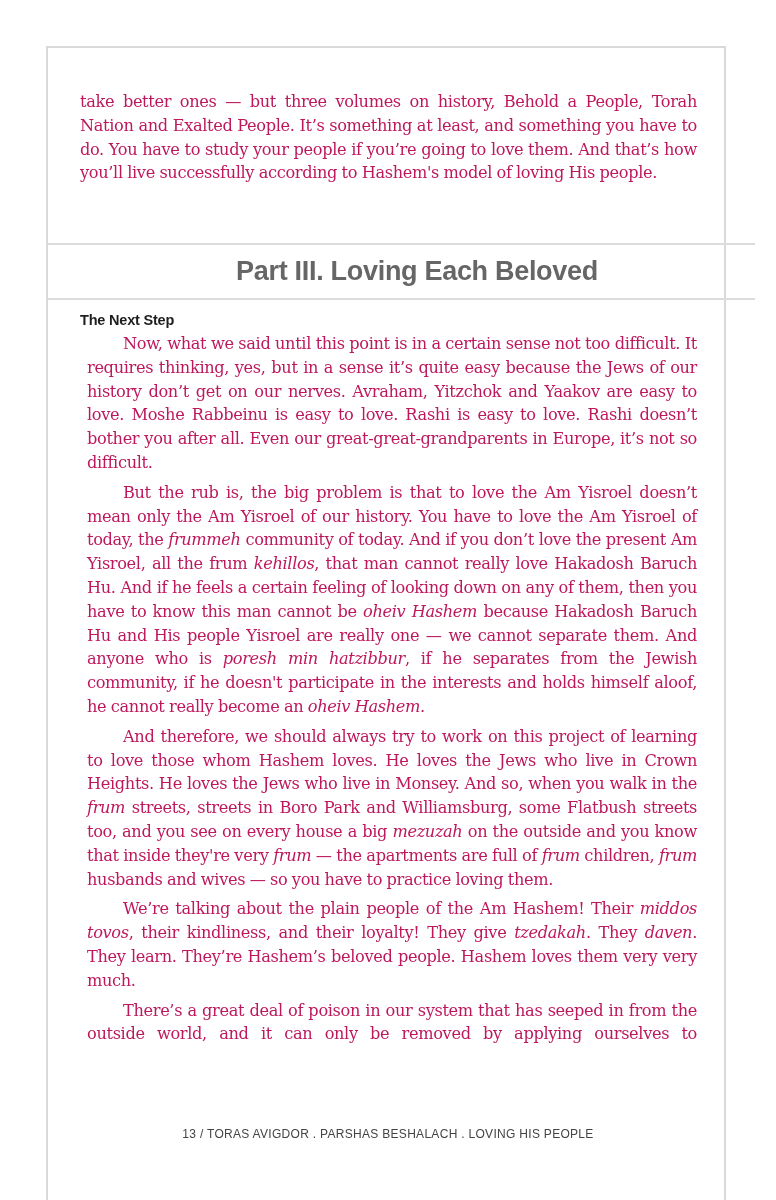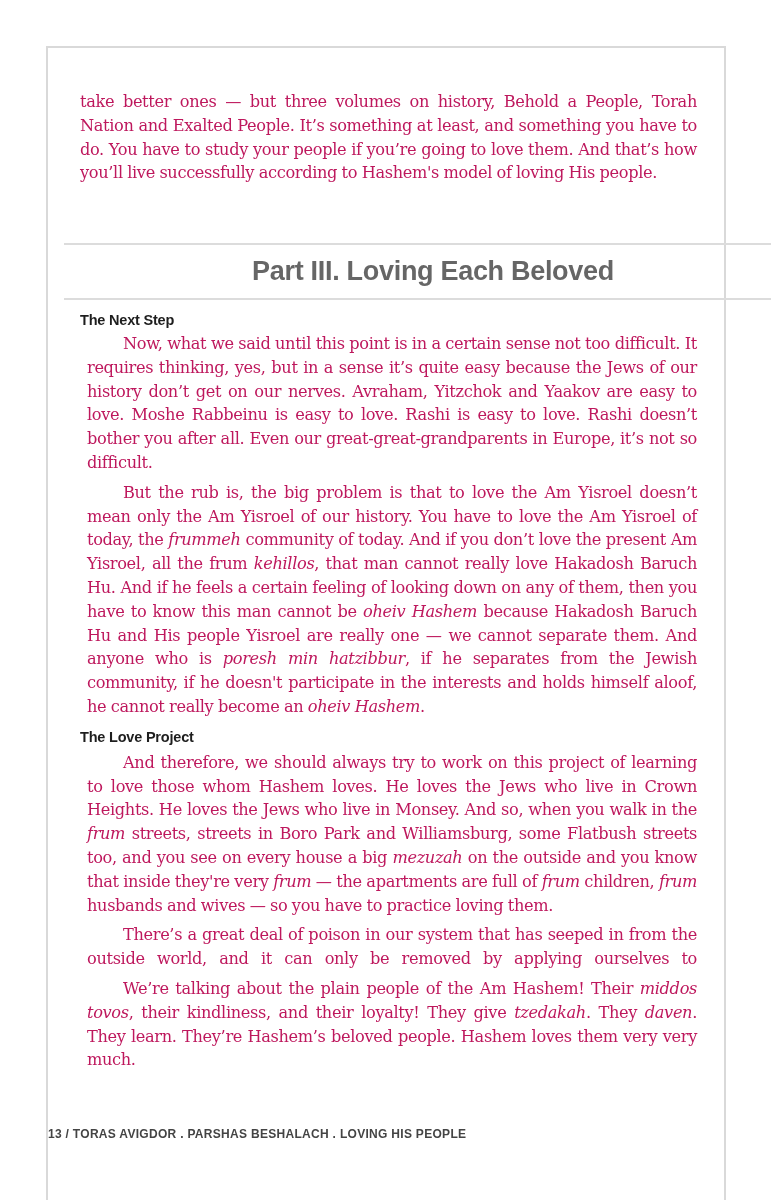--- a/index.html
+++ b/index.html
@@ -8,39 +8,39 @@
     position: absolute; left: 46px; top: 46px; width: 680px; height: 1170px;
     border: 2px solid #d9d9d9; border-bottom: none; box-sizing: border-box;
   }
   .body-text {
     font-family: "DejaVu Serif", serif;
     font-size: 16.2px; line-height: 23.8px; color: #be185d;
     text-align: justify; letter-spacing: -0.35px; word-spacing: -0.3px;
   }
   .intro { position: absolute; left: 32px; top: 42px; width: 617px; }
   .part-band {
-    position: absolute; left: 16px; top: 195px; width: 676px; height: 53px;
+    position: absolute; left: 0; top: 195px; width: 676px; height: 53px;
     border-top: 2px solid #dcdcdc; border-bottom: 2px solid #dcdcdc;
     display: flex; align-items: center; justify-content: center; padding-left: 31px;
   }
   .part-title {
     font-family: "Liberation Sans", sans-serif; font-weight: bold;
     font-size: 27px; color: #666666; letter-spacing: -0.3px;
   }
   .content { position: absolute; left: 32px; top: 264px; width: 617px; }
   .subhead {
     font-family: "Liberation Sans", sans-serif; font-weight: bold;
     font-size: 14.5px; color: #1e1e1e; text-align: left; letter-spacing: -0.2px;
     margin: 0 0 4px 0;
   }
   .para { margin: 0 0 6px 7px; text-indent: 36px; }
   .sub2 { margin-top: 10px; margin-bottom: 6px; }
   .footer {
-    position: absolute; left: 0; top: 1079px; width: 680px; text-align: left;
-    font-family: "Liberation Sans", sans-serif; font-weight: bold; font-size: 12px;
+    position: absolute; left: 0; top: 1079px; width: 680px; text-align: center;
+    font-family: "Liberation Sans", sans-serif; font-weight: normal; font-size: 12px;
     letter-spacing: 0.3px; color: #444444;
   }
   i { font-style: italic; }
 </style>
 </head>
 <body>
 
 <div class="page">
   <p class="body-text intro" style="margin:0;">take better ones — but three volumes on history, Behold a People, Torah Nation and Exalted People. It’s something at least, and something you have to do. You have to study your people if you’re going to love them. And that’s how you’ll live successfully according to Hashem's model of loving His people.</p>
 
@@ -48,21 +48,20 @@
     <div class="part-title">Part III. Loving Each Beloved</div>
   </div>
 
   <div class="content">
     <div>
       <div class="subhead">The Next Step</div>
       <p class="body-text para"><span>Now, what we said until this point is in a certain sense not too difficult. It requires thinking, yes, but in a sense it’s quite easy because the Jews of our history don’t get on our nerves. Avraham, Yitzchok and Yaakov are easy to love. Moshe Rabbeinu is easy to love. Rashi is easy to love. Rashi doesn’t bother you after all. Even our great-great-grandparents in Europe, it’s not so difficult.</span></p>
       <p class="body-text para"><span>But the rub is, the big problem is that to love the Am Yisroel doesn’t mean only the Am Yisroel of our history. You have to love the Am Yisroel of today, the </span><i>frummeh</i><span> community of today. And if you don’t love the present Am Yisroel, all the frum </span><i>kehillos</i><span>, that man cannot really love Hakadosh Baruch Hu. And if he feels a certain feeling of looking down on any of them, then you have to know this man cannot be </span><i>oheiv Hashem</i><span> because Hakadosh Baruch Hu and His people Yisroel are really one — we cannot separate them. And anyone who is </span><i>poresh min hatzibbur</i><span>, if he separates from the Jewish community, if he doesn't participate in the interests and holds himself aloof, he cannot really become an </span><i>oheiv Hashem</i><span>.</span></p>
     </div>
     <div>
-      <div class="subhead sub2">The Love Project</div>
       <p class="body-text para"><span>And therefore, we should always try to work on this project of learning to love those whom Hashem loves. He loves the Jews who live in Crown Heights. He loves the Jews who live in Monsey. And so, when you walk in the </span><i>frum</i><span> streets, streets in Boro Park and Williamsburg, some Flatbush streets too, and you see on every house a big </span><i>mezuzah</i><span> on the outside and you know that inside they're very </span><i>frum</i><span> — the apartments are full of </span><i>frum</i><span> children, </span><i>frum</i><span> husbands and wives — so you have to practice loving them.</span></p>
+      <p class="body-text para"><span>We’re talking about the plain people of the Am Hashem! Their </span><i>middos tovos</i><span>, their kindliness, and their loyalty! They give </span><i>tzedakah</i><span>. They </span><i>daven</i><span>. They learn. They’re Hashem’s beloved people. Hashem loves them very very much.</span></p>
       <p class="body-text para" style="text-align-last: justify;"><span>There’s a great deal of poison in our system that has seeped in from the outside world, and it can only be removed by applying ourselves to</span></p>
-      <p class="body-text para"><span>We’re talking about the plain people of the Am Hashem! Their </span><i>middos tovos</i><span>, their kindliness, and their loyalty! They give </span><i>tzedakah</i><span>. They </span><i>daven</i><span>. They learn. They’re Hashem’s beloved people. Hashem loves them very very much.</span></p>
     </div>
   </div>
 
   <div class="footer">13 / TORAS AVIGDOR . PARSHAS BESHALACH . LOVING HIS PEOPLE</div>
 </div>
 
 </body></html>

